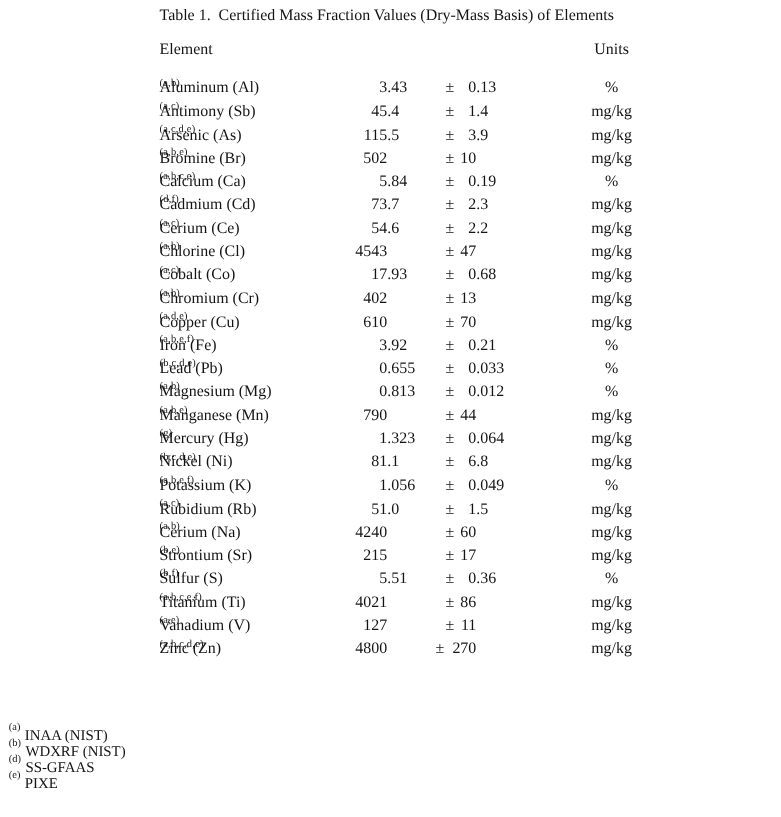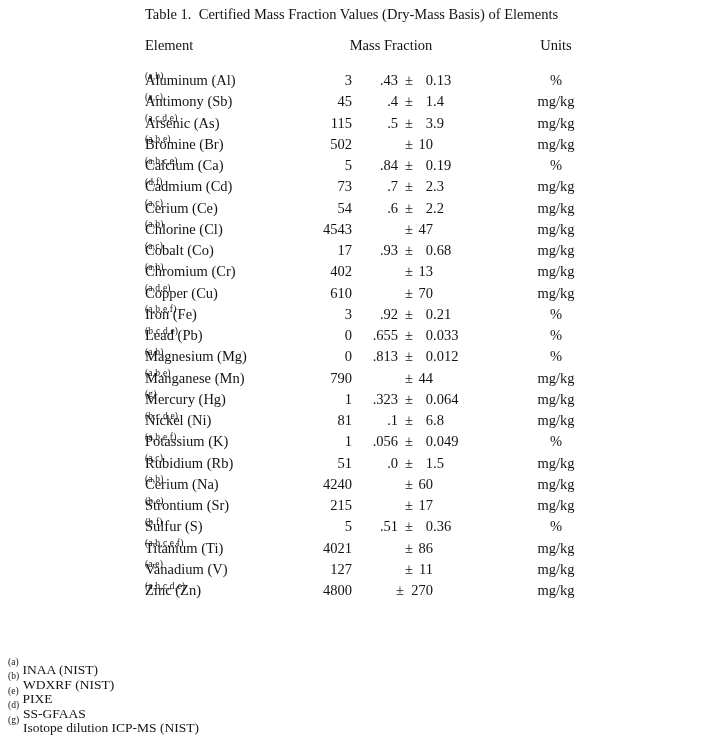--- a/index.html
+++ b/index.html
@@ -50,21 +50,21 @@
   }
   .row span { display: block; position: absolute; top: 0; height: 21.25px; }
   .el     { left: 145px; }
   .el-sup {
     font-size: 9.5px;
     position: relative;
     top: -4.5px;
     letter-spacing: 0.2px;
   }
   .vint   { left: 255px; width: 97px;  text-align: right; }
-  .vfrac  { left: 352px; width: 46px;  text-align: right; }
+  .vfrac  { left: 352px; width: 46px;  text-align: left; }
   .pm     { left: 400px; width: 18px;  text-align: center; }
   .pm.tight { left: 391px; }
   .uint   { left: 373px; width: 60px;  text-align: right; }
   .ufrac  { left: 433px; width: 46px;  text-align: left; }
   .units  { left: 496px; width: 120px; text-align: center; }
 
   .footnotes {
     position: absolute;
     left: 8px;
     top: 658px;
@@ -82,21 +82,20 @@
     margin-right: 4px;
   }
 </style>
 </head>
 <body>
 
 <div class="page-title">Table 1.  Certified Mass Fraction Values (Dry-Mass Basis) of Elements</div>
 
 <div class="col-headers">
   <span class="hdr-element">Element</span>
-  <span class="hdr-massfrac">Mass Fraction</span>
   <span class="hdr-units">Units</span>
 </div>
 
 <div class="rows-container">
   <div class="row">
     <span class="el"><span>Aluminum (Al)</span><sup class="el-sup">(a,b)</sup></span>
     <span class="vint">3</span>
     <span class="vfrac">.43</span>
     <span class="pm">±</span>
     <span class="uint">0</span>
@@ -349,24 +348,21 @@
   <div class="fn">
     <sup class="fn-marker">(a)</sup><span>INAA (NIST)</span>
   </div>
 
   <div class="fn">
     <sup class="fn-marker">(b)</sup><span>WDXRF (NIST)</span>
   </div>
 
 
   <div class="fn">
+    <sup class="fn-marker">(d)</sup><span>SS-GFAAS</span>
+  </div>
+
+  <div class="fn">
     <sup class="fn-marker">(e)</sup><span>PIXE</span>
   </div>
 
-  <div class="fn">
-    <sup class="fn-marker">(d)</sup><span>SS-GFAAS</span>
-  </div>
-
-
-  <div class="fn">
-    <sup class="fn-marker">(g)</sup><span>Isotope dilution ICP-MS (NIST)</span>
-  </div>
+
 </div>
 
 </body></html>

